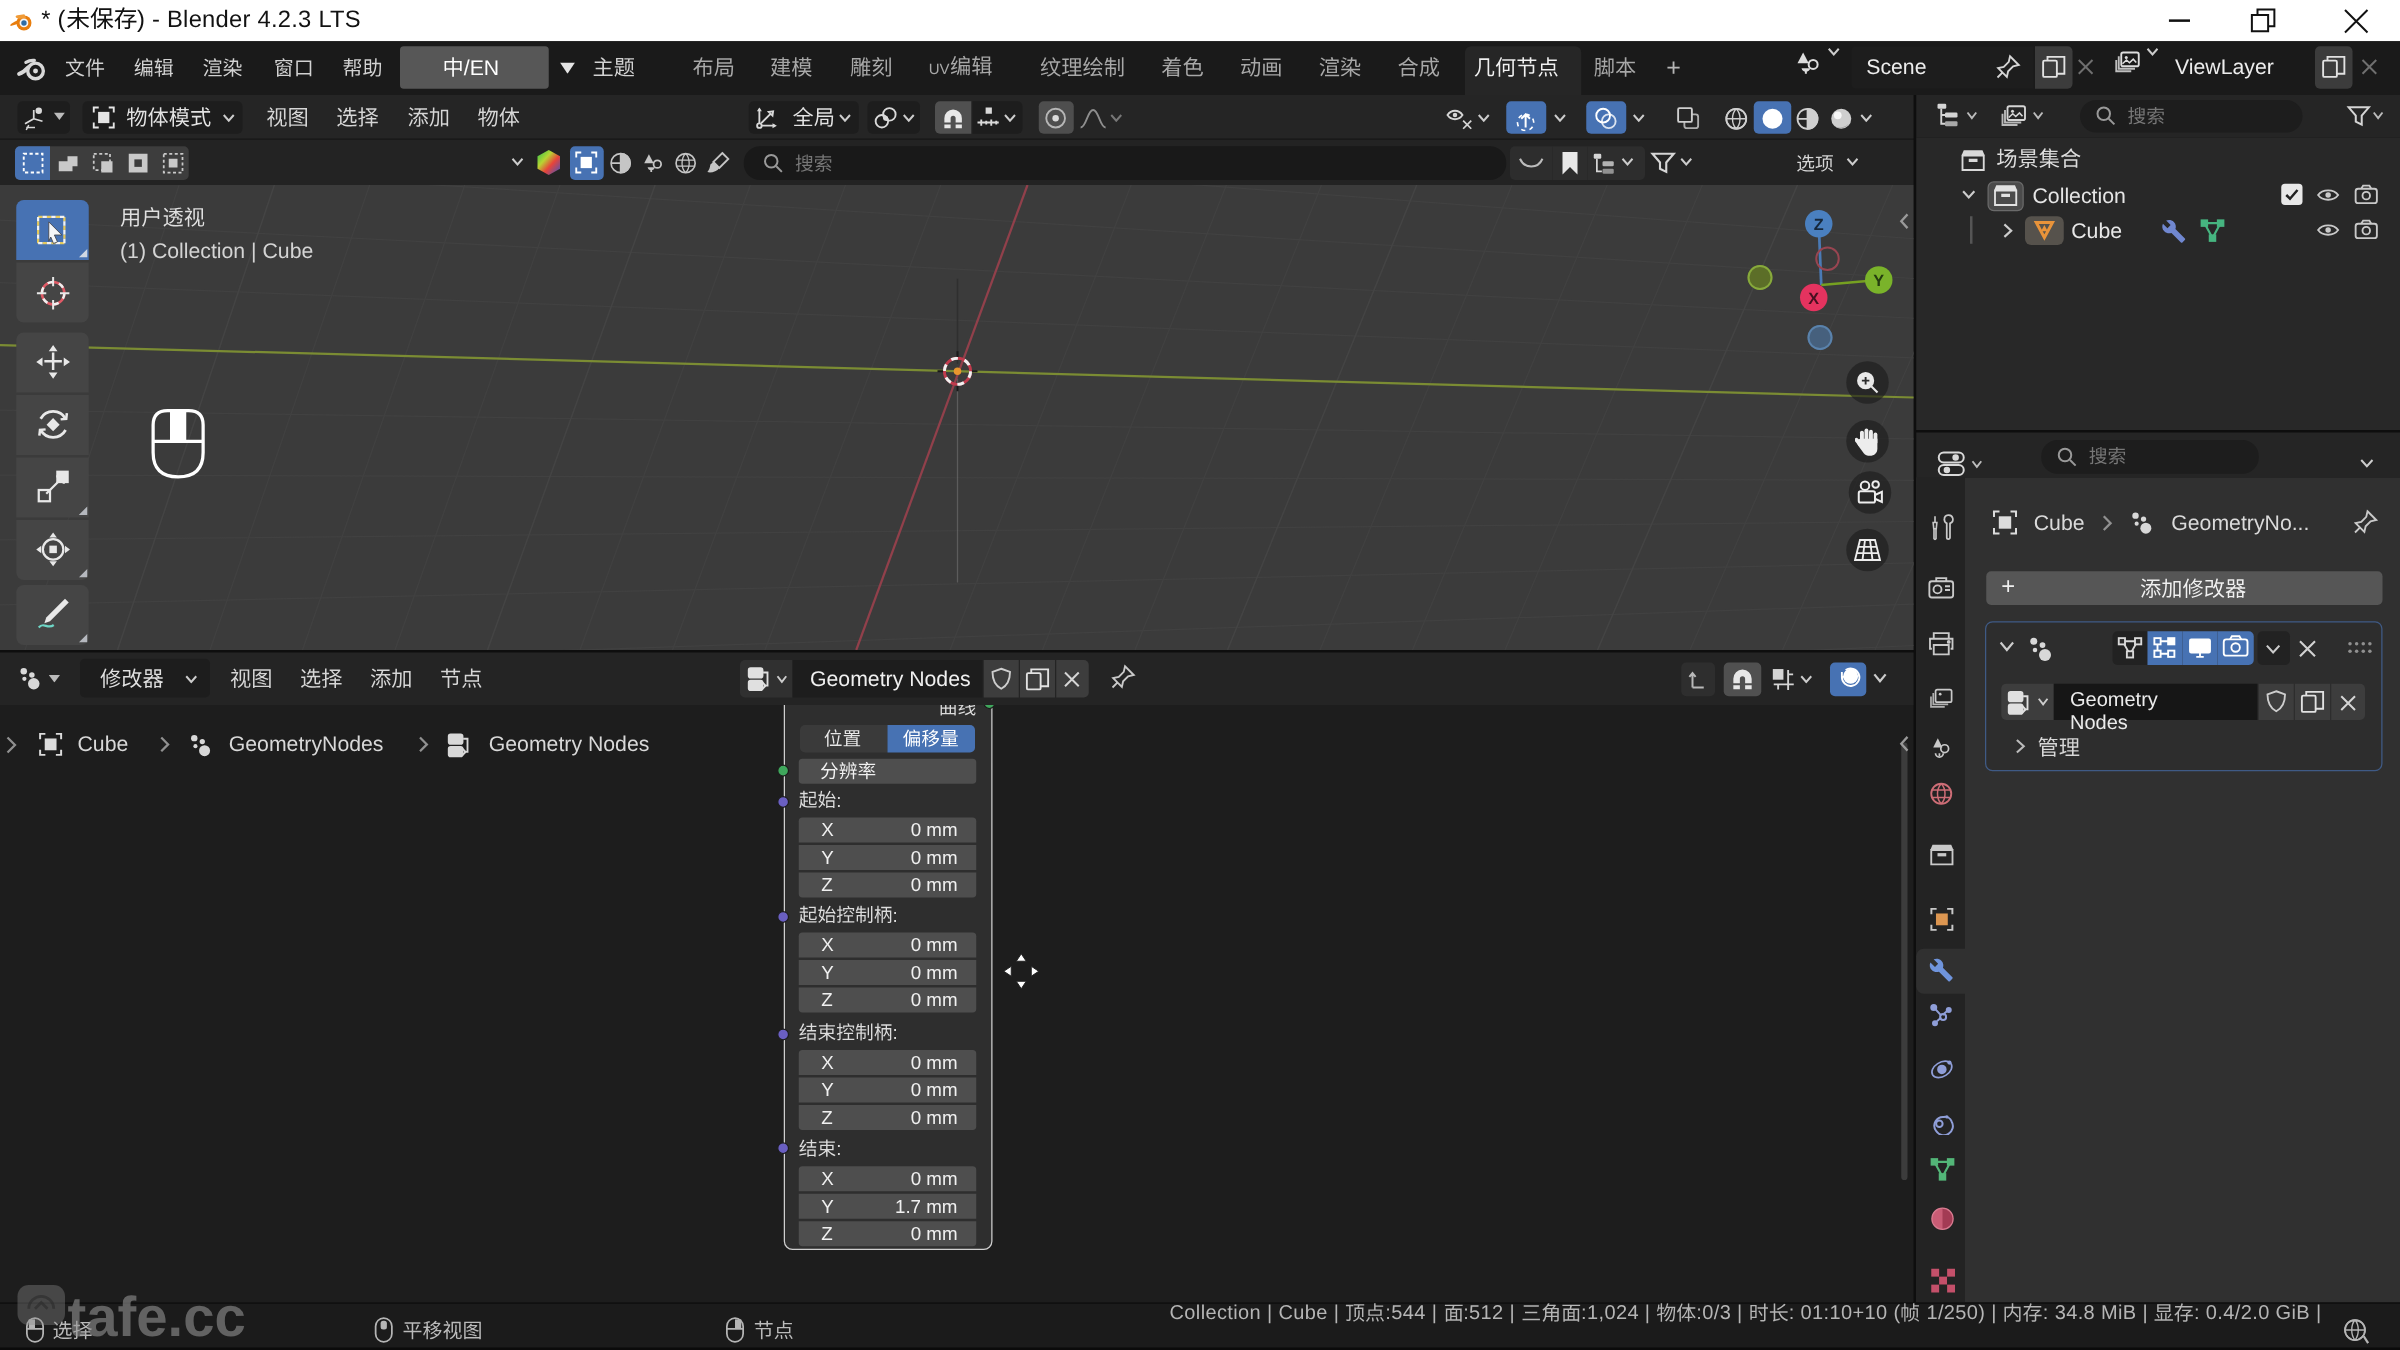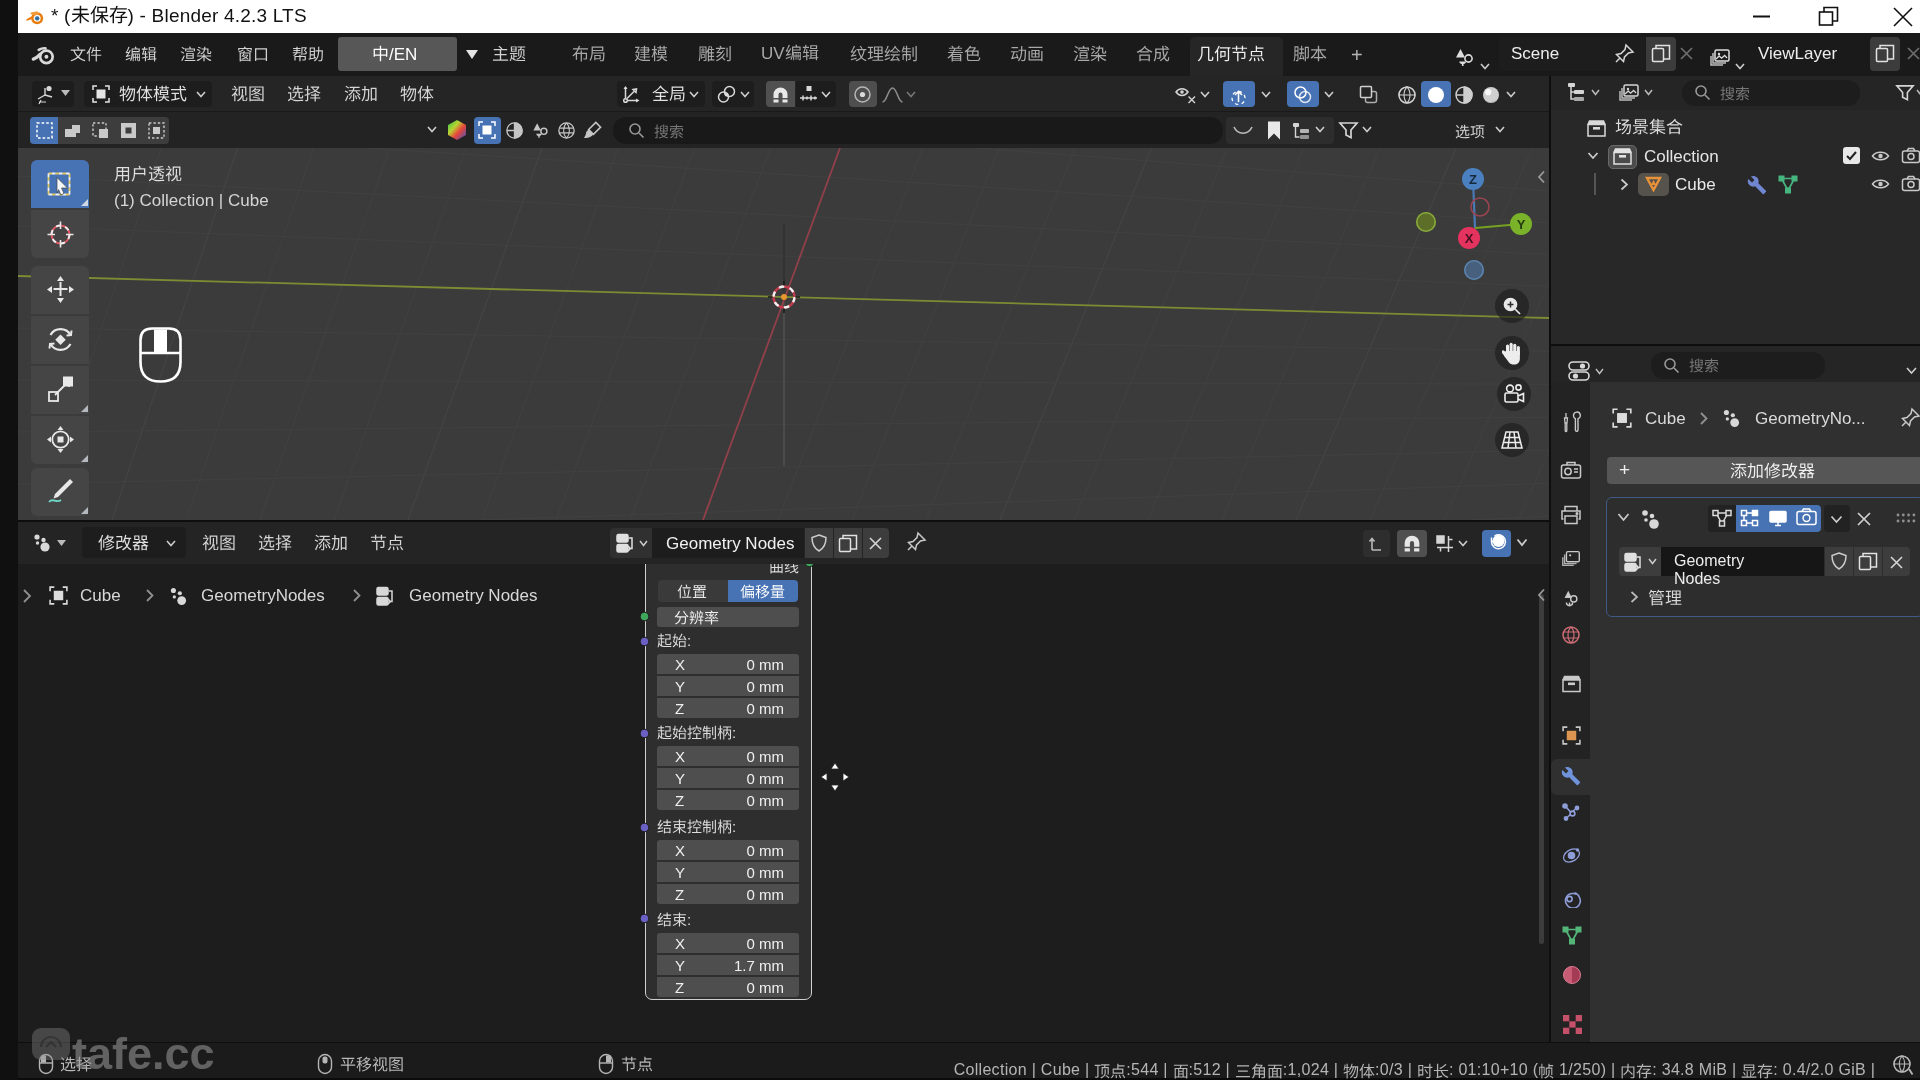--- a/index.html
+++ b/index.html
@@ -1,22 +1,22 @@
 <!DOCTYPE html>
 <html><head>
 <meta charset="utf-8">
 <style>
   * { margin:0; padding:0; box-sizing:border-box; }
   html,body { width:1920px; height:1080px; overflow:hidden; background:#101010;
     font-family:"Liberation Sans", sans-serif; }
-  #root { position:absolute; left:18px; top:0; width:1568px; height:1080px; }
+  #root { position:absolute; left:0; top:0; width:1568px; height:1080px; }
   .abs { position:absolute; }
   .k { display:inline-block; }
   svg.ic { display:block; }
-  .row { display:flex; align-items:flex-end; }
+  .row { display:flex; align-items:flex-start; }
 </style>
 </head>
 <body>
 <svg width="0" height="0" style="position:absolute">
     <defs>
       <path id="c4E09" d="M123 743H879V667H123ZM187 416H801V341H187ZM65 69H934V-7H65Z"></path>
       <path id="c4E2D" d="M96 661H902V191H825V588H171V186H96ZM136 322H870V248H136ZM458 840H537V-79H458Z"></path>
       <path id="c4E3B" d="M103 640H897V567H103ZM149 347H856V274H149ZM56 27H948V-46H56ZM459 581H540V-11H459ZM374 795 435 836Q467 814 502.5 785.0Q538 756 569.0 727.5Q600 699 620 675L555 628Q537 651 506.5 680.5Q476 710 441.5 740.5Q407 771 374 795Z"></path>
       <path id="c4EF6" d="M604 828H679V-80H604ZM432 790 504 775Q490 706 470.5 638.5Q451 571 426.5 513.0Q402 455 373 409Q366 415 354.5 422.0Q343 429 330.5 436.0Q318 443 309 447Q338 488 361.5 543.5Q385 599 403.0 662.0Q421 725 432 790ZM441 635H909V562H423ZM317 341H953V267H317ZM268 836 339 815Q307 730 265.5 647.5Q224 565 175.5 492.5Q127 420 75 363Q71 372 63.5 386.0Q56 400 47.5 414.5Q39 429 32 437Q79 486 122.5 550.0Q166 614 203.5 687.5Q241 761 268 836ZM167 579 238 650 239 649V-78H167Z"></path>
       <path id="c4F4D" d="M369 658H914V585H369ZM435 509 503 525Q516 472 527.5 414.0Q539 356 549.0 299.0Q559 242 566.0 191.0Q573 140 577 102L503 80Q500 120 493.5 172.0Q487 224 477.5 282.0Q468 340 457.0 398.5Q446 457 435 509ZM774 532 853 519Q842 457 829.0 388.0Q816 319 801.0 250.0Q786 181 770.5 118.5Q755 56 740 6L674 21Q689 72 703.5 135.5Q718 199 731.5 269.0Q745 339 756.0 407.0Q767 475 774 532ZM326 34H955V-38H326ZM570 828 641 847Q655 810 669.5 766.5Q684 723 692 691L617 669Q611 701 597.5 746.0Q584 791 570 828ZM286 836 357 815Q324 730 280.5 647.5Q237 565 186.0 492.0Q135 419 81 363Q77 372 69.5 386.0Q62 400 53.5 414.5Q45 429 38 437Q87 486 133.0 550.0Q179 614 218.5 687.5Q258 761 286 836ZM180 579 254 653 255 652V-78H180Z"></path>
@@ -201,21 +201,21 @@
         <use href="#c5C40" transform="translate(17.0 15.0) scale(0.0170 -0.0170)"></use>
       </svg></div>
   <div class="abs" style="left:616px;top:45px"><svg class="k" style="width:34.0px;height:17.0px;vertical-align:-2.0px" viewBox="0 0 34.0 17.0" fill="#a8a8a8">
         <use href="#c5EFA" transform="translate(0.0 15.0) scale(0.0170 -0.0170)"></use>
         <use href="#c6A21" transform="translate(17.0 15.0) scale(0.0170 -0.0170)"></use>
       </svg></div>
   <div class="abs" style="left:680px;top:45px"><svg class="k" style="width:34.0px;height:17.0px;vertical-align:-2.0px" viewBox="0 0 34.0 17.0" fill="#a8a8a8">
         <use href="#c96D5" transform="translate(0.0 15.0) scale(0.0170 -0.0170)"></use>
         <use href="#c523B" transform="translate(17.0 15.0) scale(0.0170 -0.0170)"></use>
       </svg></div>
-  <div class="abs" style="left:743px;top:44px;font-size:17px;color:#a8a8a8">UV<svg class="k" style="width:34.0px;height:17.0px;vertical-align:-2.0px" viewBox="0 0 34.0 17.0" fill="#a8a8a8">
+  <div class="abs" style="left:743px;top:44px;font-size:12px;color:#a8a8a8">UV<svg class="k" style="width:34.0px;height:17.0px;vertical-align:-2.0px" viewBox="0 0 34.0 17.0" fill="#a8a8a8">
         <use href="#c7F16" transform="translate(0.0 15.0) scale(0.0170 -0.0170)"></use>
         <use href="#c8F91" transform="translate(17.0 15.0) scale(0.0170 -0.0170)"></use>
       </svg></div>
   <div class="abs" style="left:832px;top:45px"><svg class="k" style="width:68.0px;height:17.0px;vertical-align:-2.0px" viewBox="0 0 68.0 17.0" fill="#a8a8a8">
         <use href="#c7EB9" transform="translate(0.0 15.0) scale(0.0170 -0.0170)"></use>
         <use href="#c7406" transform="translate(17.0 15.0) scale(0.0170 -0.0170)"></use>
         <use href="#c7ED8" transform="translate(34.0 15.0) scale(0.0170 -0.0170)"></use>
         <use href="#c5236" transform="translate(51.0 15.0) scale(0.0170 -0.0170)"></use>
       </svg></div>
   <div class="abs" style="left:929px;top:45px"><svg class="k" style="width:34.0px;height:17.0px;vertical-align:-2.0px" viewBox="0 0 34.0 17.0" fill="#a8a8a8">

